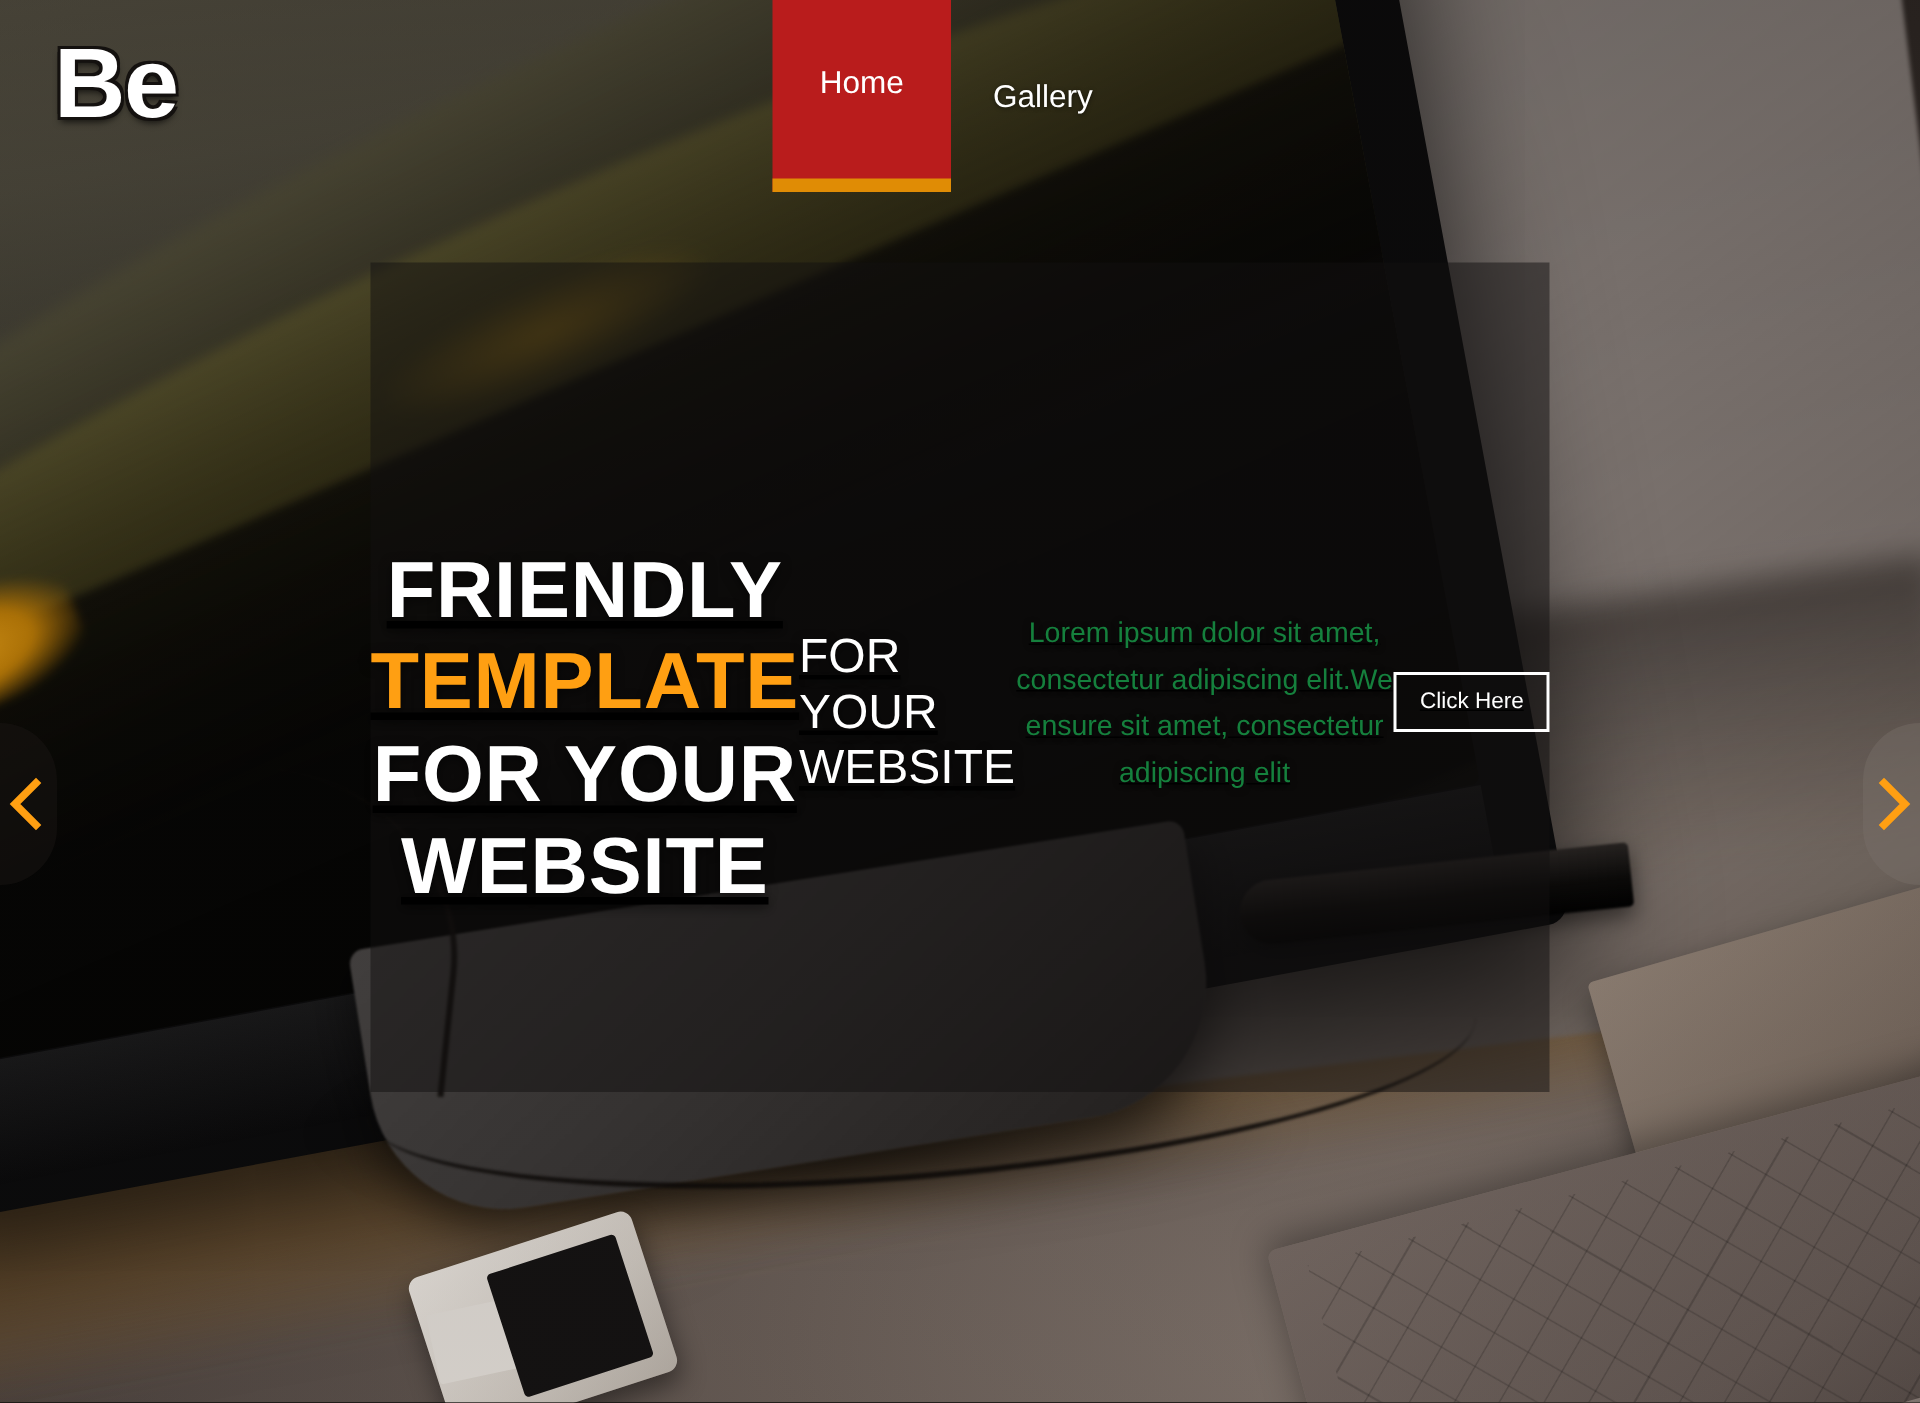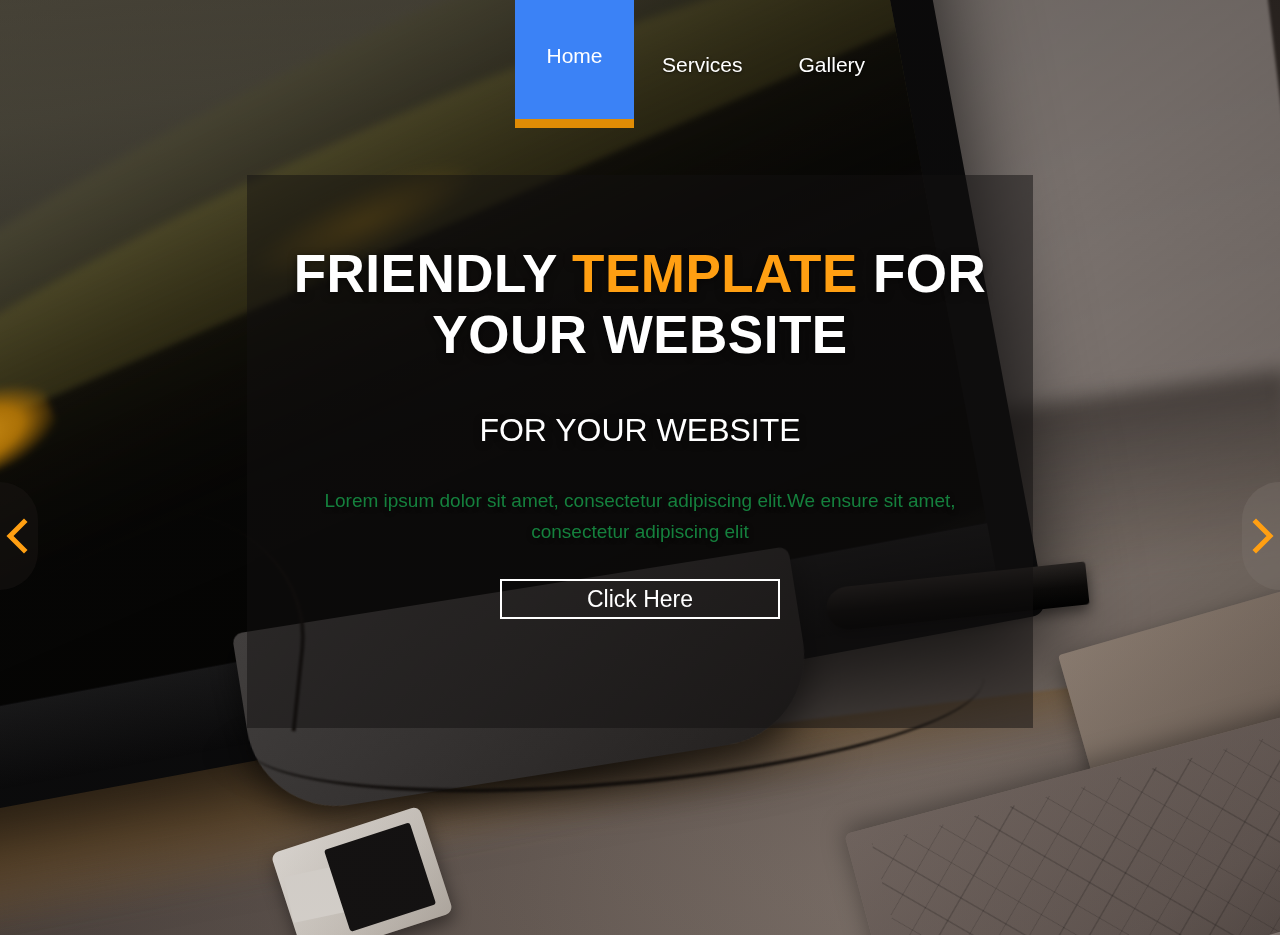--- a/index.html
+++ b/index.html
@@ -229,34 +229,34 @@
   }
   .nav-item {
     display:flex; align-items:center; justify-content:center;
     height:128px; padding:0 28px;
     color:#ffffff; font-size:21px; line-height:1;
     text-decoration:none; white-space:nowrap;
     text-shadow:0 1px 3px rgba(0,0,0,.55);
   }
   .nav-item.active {
     width:119px; height:128px; padding:0;
-    background:#3b82f6;
+    background:#b91c1c;
     border-bottom:9px solid #e08c05;
     align-items:center; justify-content:center;
     color:#ffffff; text-shadow:none;
     padding-bottom:9px;
   }
 
   
   .hero-panel {
     position:absolute; left:247px; top:175px;
     width:786px; height:553px;
     background:rgba(18,16,15,.50);
     z-index:15;
-    display:flex; flex-direction:column; align-items:center;
+    display:flex; align-items:center;text-decoration:underline;
   }
   .hero-title {
     margin-top:68px;
     width:700px;
     text-align:center;
     font-size:53px; font-weight:700; line-height:1.16;
     color:#ffffff; letter-spacing:.5px;
     text-shadow:0 2px 8px rgba(0,0,0,.55);
   }
   .hero-title .accent { color:#ff9f12; }
@@ -270,21 +270,21 @@
     width:700px; text-align:center;
     font-size:19px; line-height:1.62; color:#15803d;
     text-shadow:0 1px 5px rgba(0,0,0,.5);
   }
   .hero-btn {
     margin-top:32px;
     width:280px; height:40px;
     display:flex; align-items:center; justify-content:center;
     border:2px solid #ffffff;
     background:transparent;
-    color:#ffffff; font-size:23px;
+    color:#ffffff; font-size:15px;
     cursor:pointer;
     font-family:"Liberation Sans", sans-serif;
   }
 
   
   .arrow {
     position:absolute; top:482px;
     width:38px; height:108px;
     display:flex; align-items:center; justify-content:center;
     z-index:18; cursor:pointer;
@@ -334,24 +334,24 @@
 
     <div class="keyboard">
       <div class="keys"></div>
       <div class="kb-edge"></div>
     </div>
 
     <div class="photo-tint"></div>
   </div>
 
   <div class="header">
+    <div class="logo">Be</div>
 
     <nav class="nav">
       <a class="nav-item active" href="#">Home</a>
-      <a class="nav-item" href="#">Services</a>
       <a class="nav-item" href="#">Gallery</a>
     </nav>
   </div>
 
   <div class="hero-panel">
     <h1 class="hero-title"><span>FRIENDLY </span><span class="accent">TEMPLATE</span><span> FOR YOUR WEBSITE</span></h1>
 
     <h2 class="hero-sub">FOR YOUR WEBSITE</h2>
 
     <p class="hero-text">Lorem ipsum dolor sit amet, consectetur adipiscing elit.We ensure sit amet, consectetur adipiscing elit</p>

